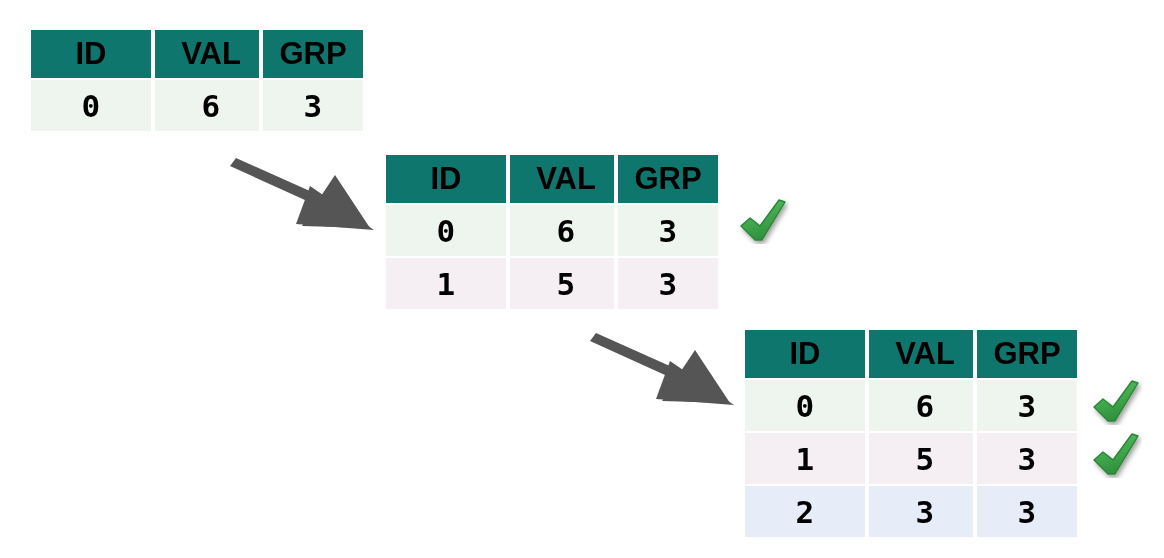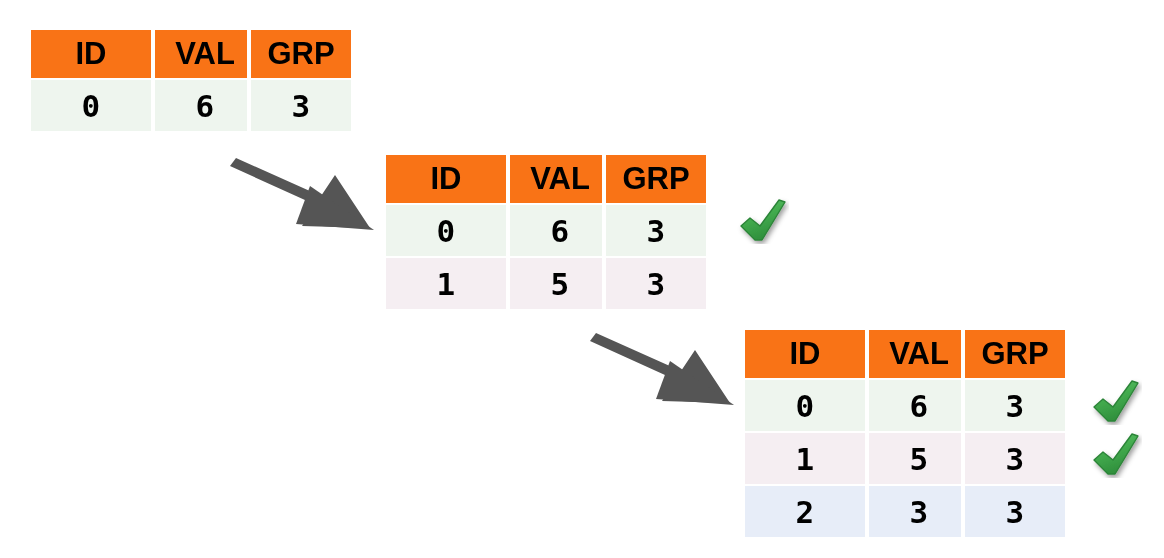--- a/index.html
+++ b/index.html
@@ -39,38 +39,38 @@
     align-items: center;
     justify-content: center;
     font-weight: bold;
     color: #000000;
     letter-spacing: 0.5px;
   }
   .cell + .cell {
     margin-left: 4px;
   }
   .header-row .cell {
-    background: #f97316;
+    background: #0f766e;
     height: 48px;
     font-family: "Liberation Sans", sans-serif;
     font-size: 31px;
     letter-spacing: 0px;
   }
   .data-row .cell {
     height: 51px;
     font-family: "DejaVu Sans Mono", monospace;
     font-size: 31px;
   }
   .row-green .cell { background: #eef5ee; }
   .row-pink  .cell { background: #f5eef2; }
   .row-blue  .cell { background: #e7edf8; }
 
   
   .col-id  { width: 120px; }
-  .col-val { width: 92px; padding-left: 8px; }
+  .col-val { width: 104px; padding-left: 8px; }
   .col-grp { width: 100px; }
 
   
   .arrow {
     position: absolute;
     overflow: visible;
   }
 
   
   .check {

